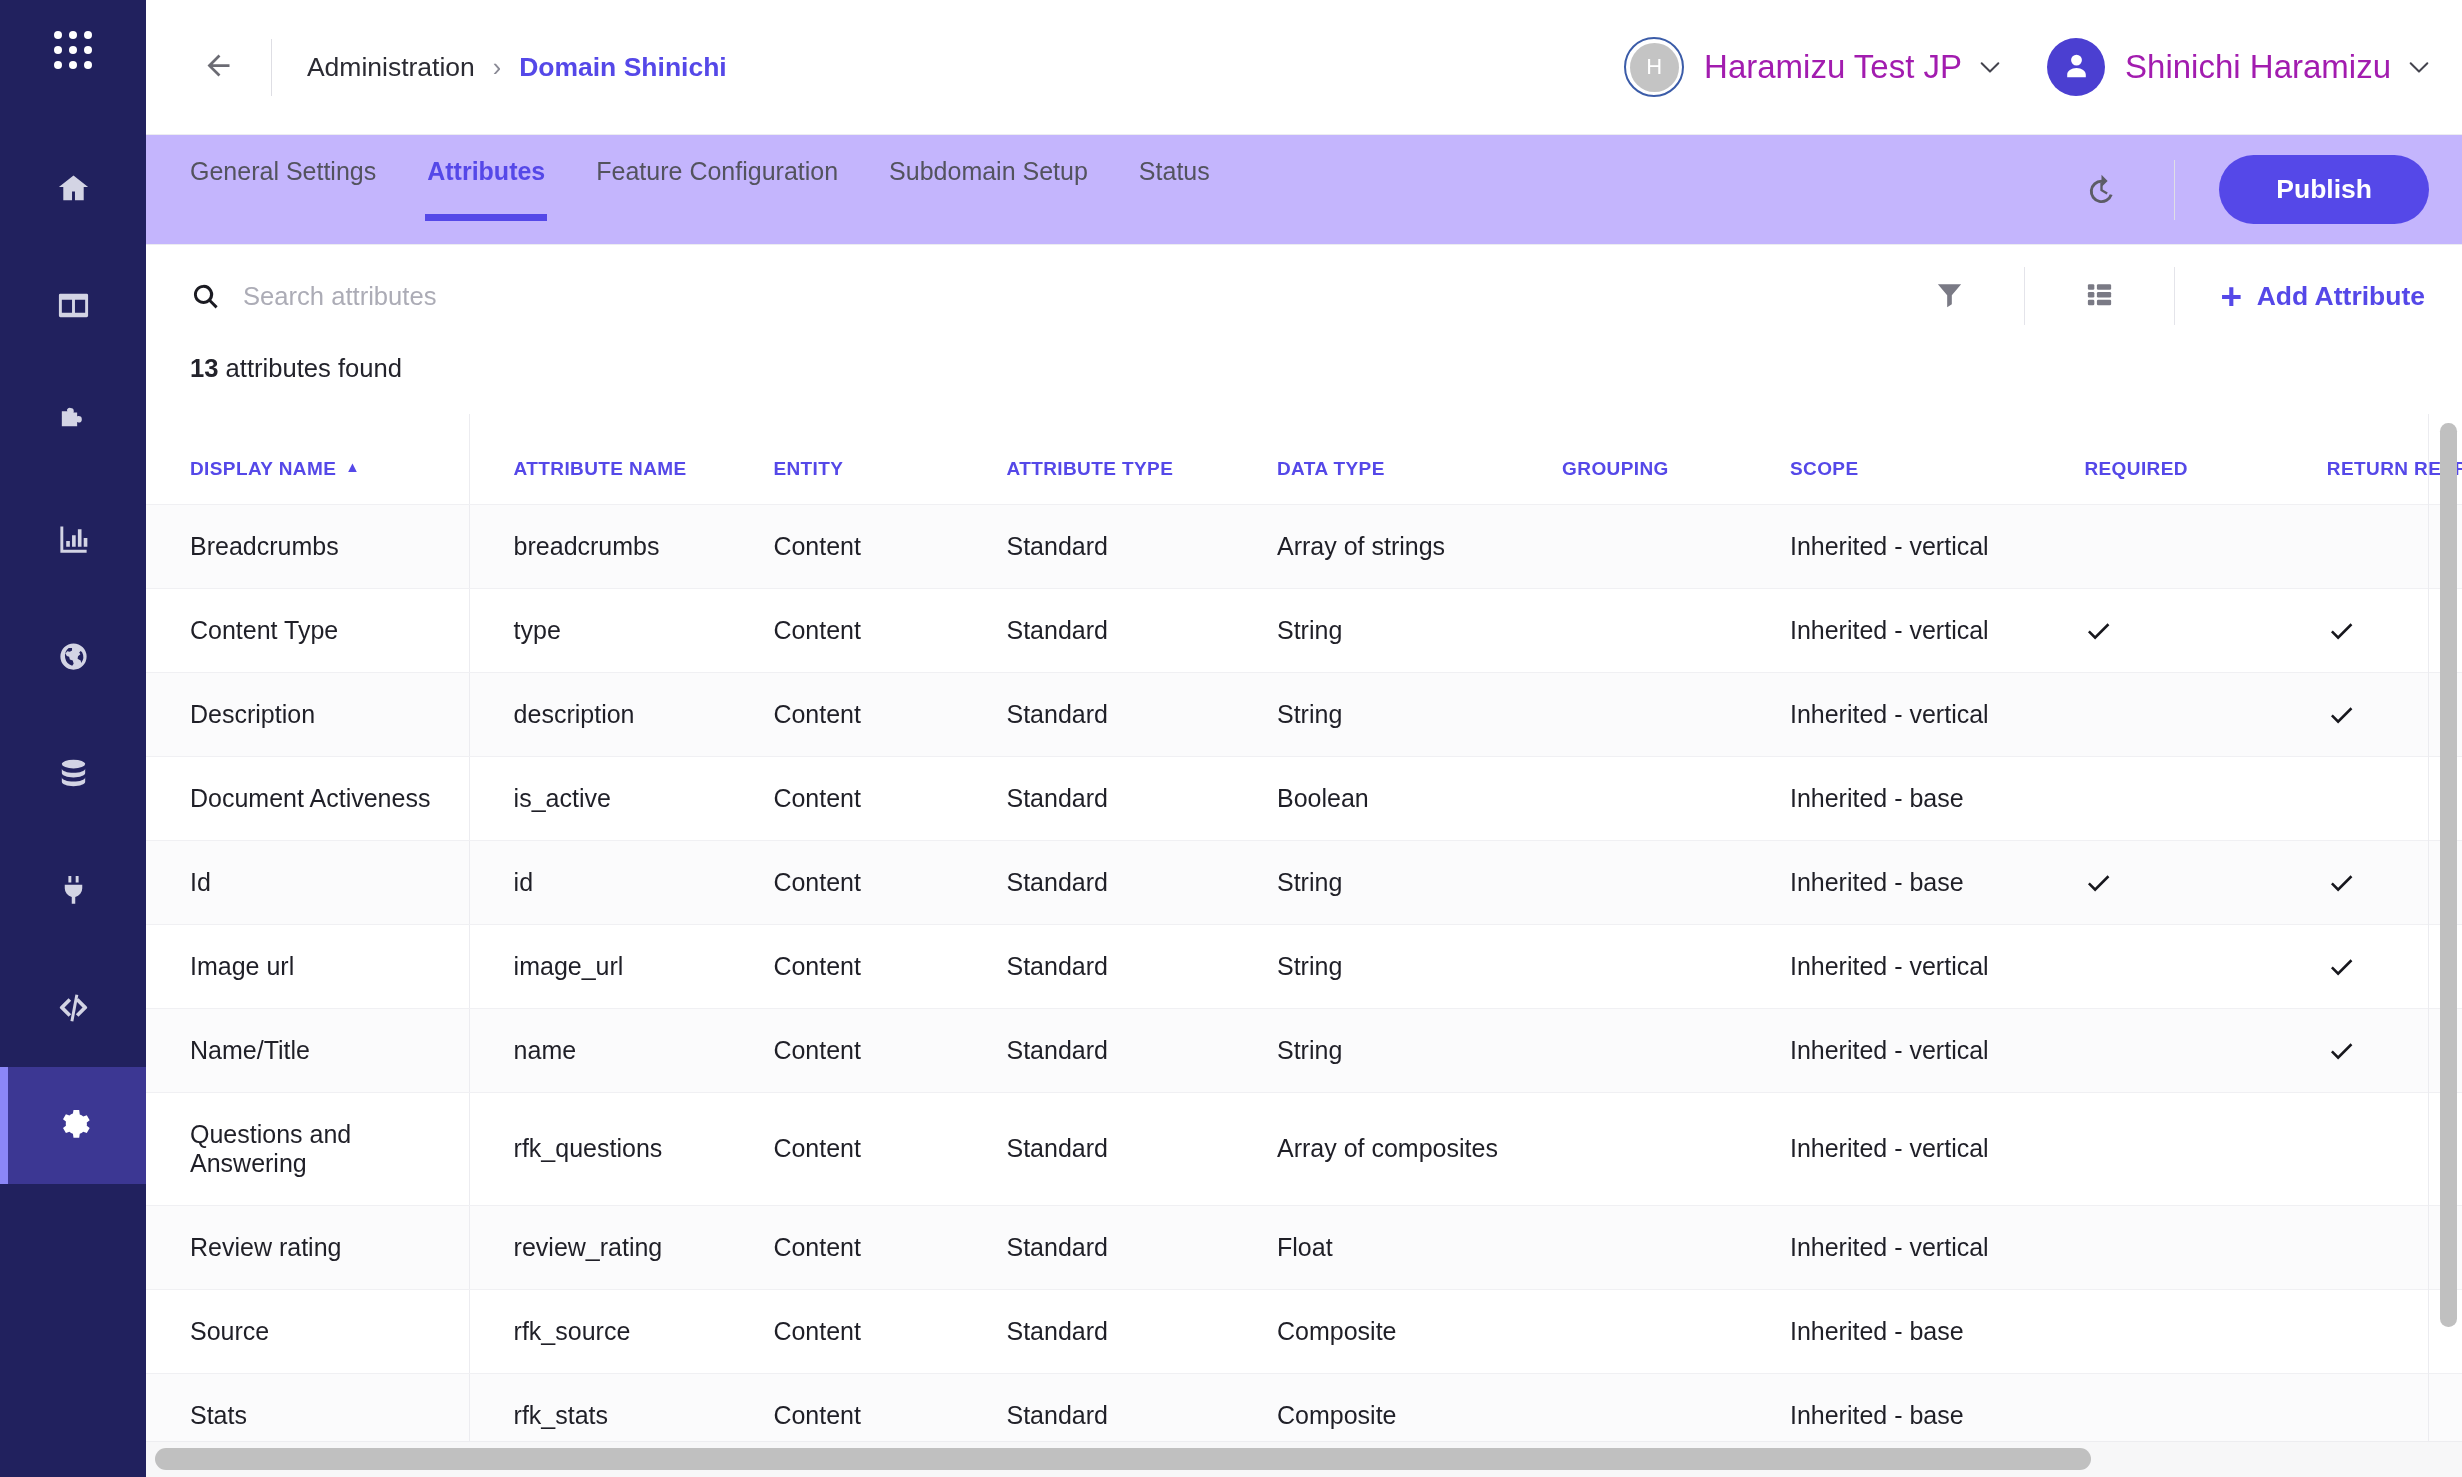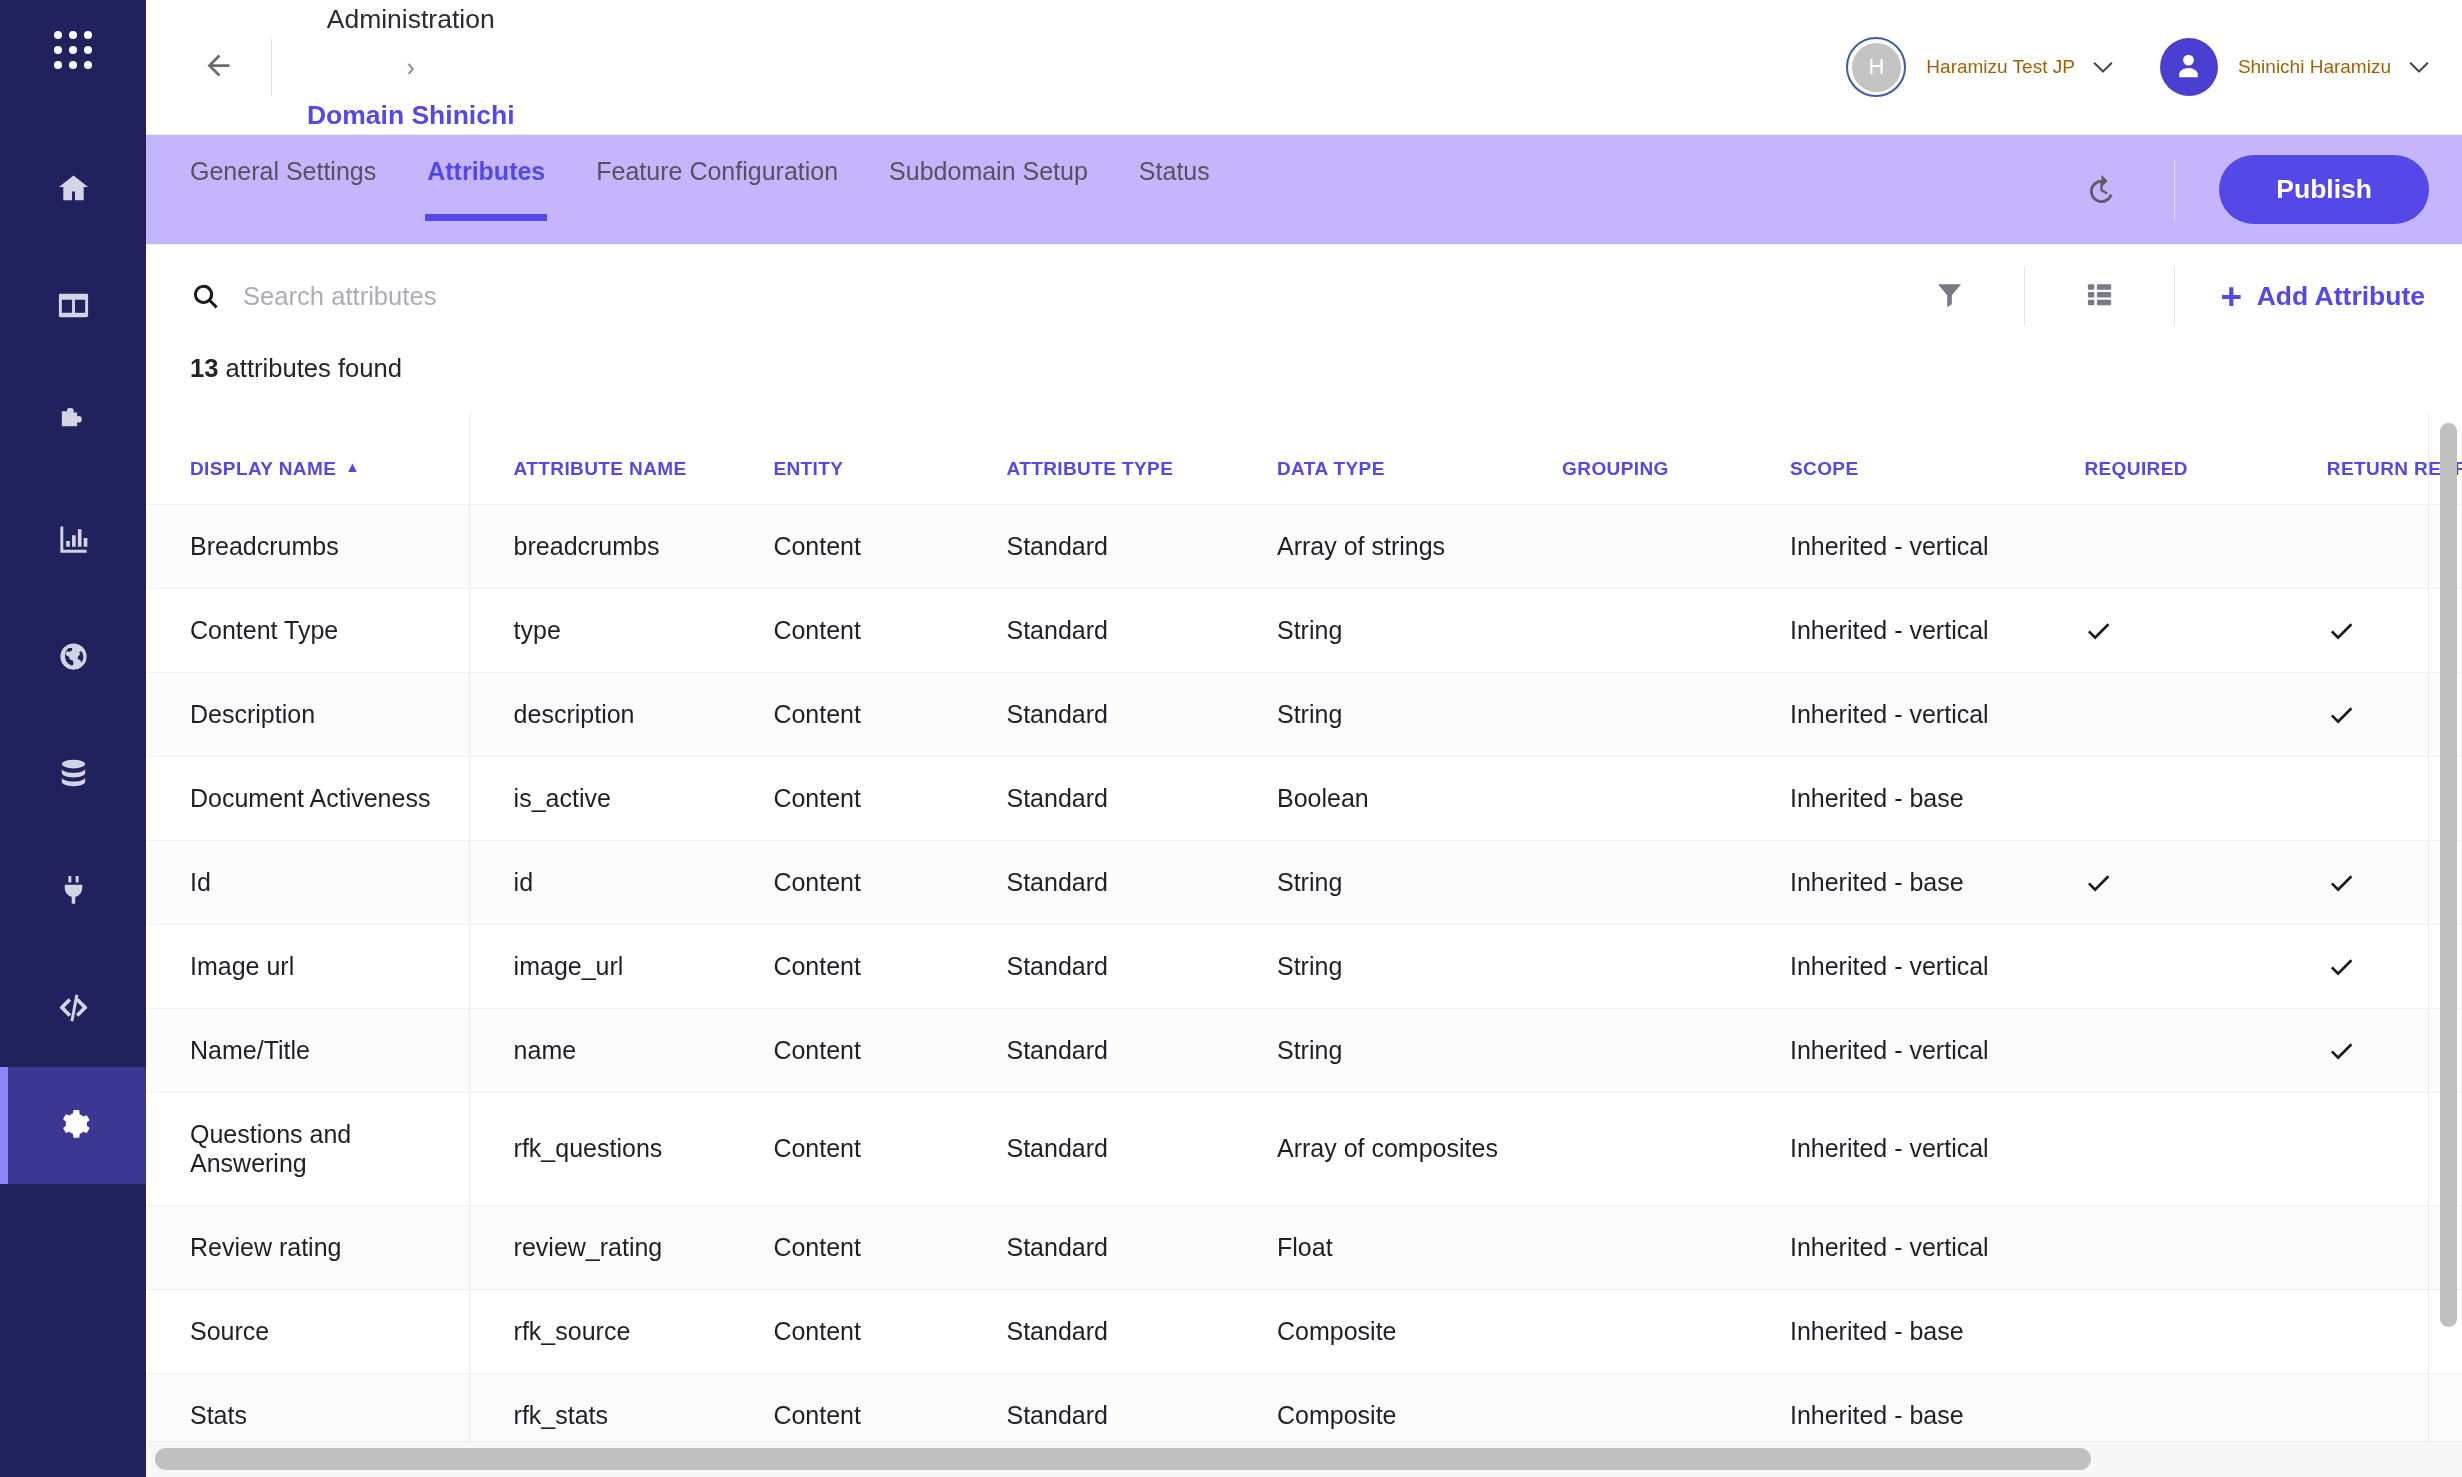--- a/index.html
+++ b/index.html
@@ -86,21 +86,20 @@
   }
   #back-button svg { width: 33px; height: 33px; fill: #6b6b73; }
   .header-divider {
     width: 0.9px; height: 57px;
     background: #dedee4;
     margin: 0 35px 0 24px;
   }
   #breadcrumb {
     display: flex; align-items: center; gap: 18px;
     font-size: 26.5px;
-    flex-direction: column;
   }
   .crumb-parent { color: #2b2b33; cursor: pointer; }
   .crumb-sep { color: #8a8a95; font-size: 25px; }
   .crumb-current { color: #5548e8; font-weight: bold; cursor: pointer; }
 
   .header-right { margin-left: auto; display: flex; align-items: center; }
   #tenant-switcher, #user-menu {
     display: flex; align-items: center; cursor: pointer;
   }
   #tenant-switcher { margin-right: 47px; }
@@ -117,21 +116,21 @@
     color: #ffffff; font-size: 22px;
     display: flex; align-items: center; justify-content: center;
   }
   .avatar-purple {
     width: 58px; height: 58px; border-radius: 50%;
     background: #4b3fd1;
     display: flex; align-items: center; justify-content: center;
     margin-right: 20px;
   }
   .avatar-purple svg { width: 31px; height: 31px; fill: #ffffff; }
-  .hdr-name { font-size: 19px; color: #a16207; margin-right: 18px; white-space: nowrap; text-align: right; }
+  .hdr-name { font-size: 33px; color: #a21caf; margin-right: 18px; white-space: nowrap; text-align: right; }
   .chev { width: 20px; height: 12.8px; }
   .chev svg { width: 20px; height: 12.8px; stroke: #44444e; fill: none; stroke-width: 2.4; }
 
   
   #tab-bar {
     height: 110px; min-height: 110px;
     display: flex; align-items: center;
     padding: 0 33px 0 44px;
     border-bottom: 0.9px solid #ececf1;
     background: #c4b5fd;

